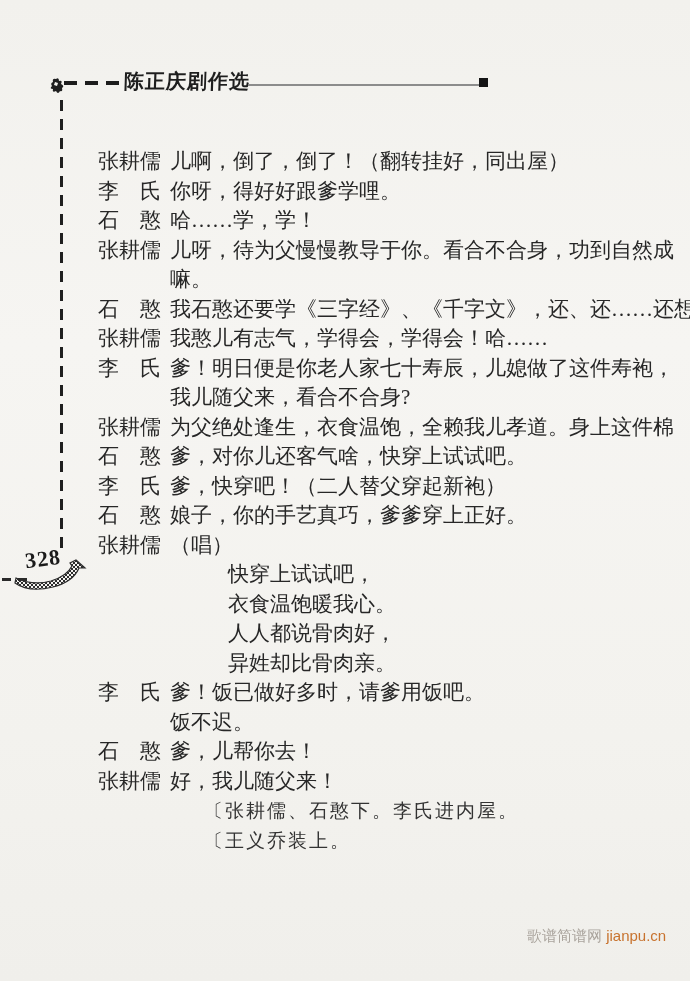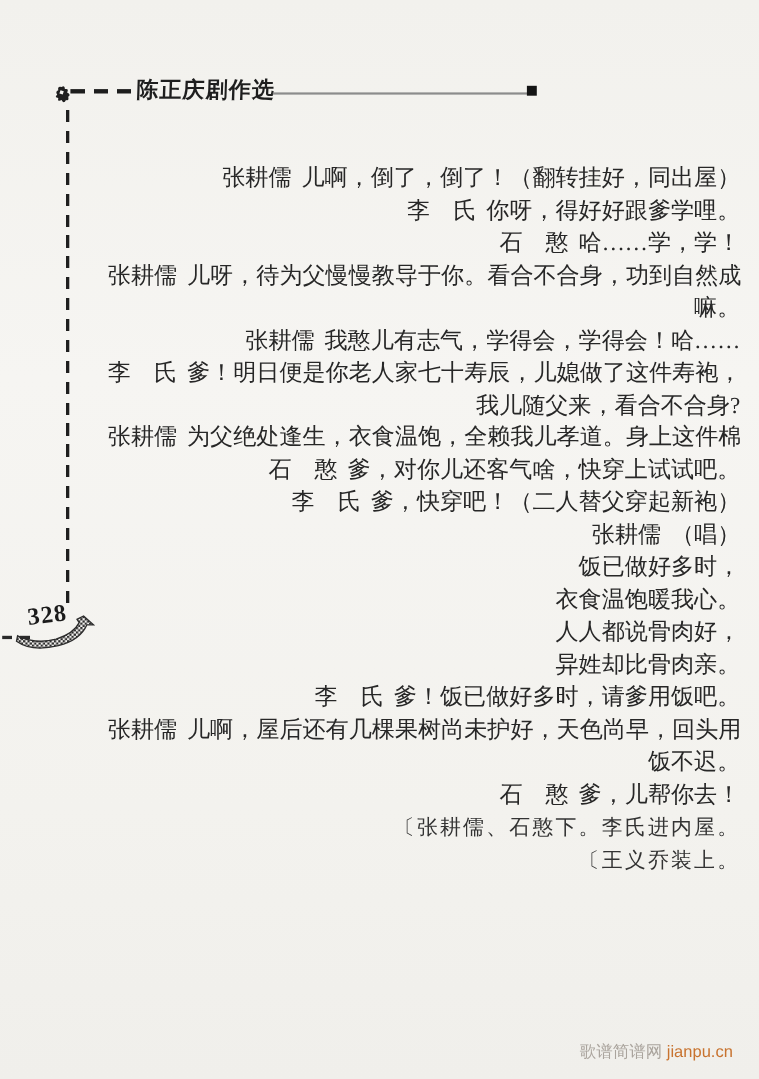--- a/index.html
+++ b/index.html
@@ -33,33 +33,33 @@
     transform:rotate(-7deg);letter-spacing:1px;
   }
   .swoosh{position:absolute;left:13px;top:558px;}
   .margin-dashes{
     position:absolute;left:2px;top:578px;width:30px;height:3px;
     background:repeating-linear-gradient(90deg,#2a2a2a 0 9px,transparent 9px 16px);
   }
   
   .script{
     position:absolute;left:98px;top:147px;width:575px;
-    font-size:21px;line-height:29.5px;color:#272727;text-align:right;
+    font-size:21px;line-height:29.5px;color:#272727;
   }
   .line{white-space:nowrap;height:29.5px;}
   .speaker{display:inline-block;width:63px;margin-right:9px;letter-spacing:0;}
   .line-continuation .text{padding-left:72px;}
   .line-verse .text{padding-left:130px;}
   .line-stage .text{
     padding-left:106px;font-size:19px;letter-spacing:2px;
     color:#333;
   }
   
   .watermark{
-    position:absolute;left:527px;top:947px;
+    position:absolute;left:527px;top:927px;
     font-family:"Liberation Sans","DejaVu Sans",sans-serif;
     font-size:15px;white-space:nowrap;
   }
   .wm-name{color:#aaa49d;}
   .wm-url{color:#c8732f;}
 </style>
 </head>
 <body>
 
 <span class="knot">
@@ -88,35 +88,37 @@
   </svg>
 </span>
 <div class="margin-dashes"></div>
 
 <div class="script" id="script">
     <div class="line line-dialogue"><span class="speaker">张耕儒</span><span class="text">儿啊，倒了，倒了！（翻转挂好，同出屋）</span></div>
     <div class="line line-dialogue"><span class="speaker">李　氏</span><span class="text">你呀，得好好跟爹学哩。</span></div>
     <div class="line line-dialogue"><span class="speaker">石　憨</span><span class="text">哈……学，学！</span></div>
     <div class="line line-dialogue"><span class="speaker">张耕儒</span><span class="text">儿呀，待为父慢慢教导于你。看合不合身，功到自然成</span></div>
     <div class="line line-continuation"><span class="text">嘛。</span></div>
+    <div class="line line-dialogue"><span class="speaker">石　憨</span><span class="text">我石憨还要学《三字经》、《千字文》，还、还……还想</span></div>
     <div class="line line-dialogue"><span class="speaker">张耕儒</span><span class="text">我憨儿有志气，学得会，学得会！哈……</span></div>
     <div class="line line-dialogue"><span class="speaker">李　氏</span><span class="text">爹！明日便是你老人家七十寿辰，儿媳做了这件寿袍，</span></div>
     <div class="line line-continuation"><span class="text">我儿随父来，看合不合身?</span></div>
     <div class="line line-dialogue"><span class="speaker">张耕儒</span><span class="text">为父绝处逢生，衣食温饱，全赖我儿孝道。身上这件棉</span></div>
     <div class="line line-dialogue"><span class="speaker">石　憨</span><span class="text">爹，对你儿还客气啥，快穿上试试吧。</span></div>
     <div class="line line-dialogue"><span class="speaker">李　氏</span><span class="text">爹，快穿吧！（二人替父穿起新袍）</span></div>
+    <div class="line line-dialogue"><span class="speaker">石　憨</span><span class="text">娘子，你的手艺真巧，爹爹穿上正好。</span></div>
     <div class="line line-dialogue"><span class="speaker">张耕儒</span><span class="text">（唱）</span></div>
-    <div class="line line-verse"><span class="text">饭已做好多时，</span></div>
+    <div class="line line-verse"><span class="text">快穿上试试吧，</span></div>
     <div class="line line-verse"><span class="text">衣食温饱暖我心。</span></div>
     <div class="line line-verse"><span class="text">人人都说骨肉好，</span></div>
     <div class="line line-verse"><span class="text">异姓却比骨肉亲。</span></div>
     <div class="line line-dialogue"><span class="speaker">李　氏</span><span class="text">爹！饭已做好多时，请爹用饭吧。</span></div>
-    <div class="line line-dialogue"><span class="speaker">张耕儒</span><span class="text">儿啊，屋后还有几棵果树尚未护好，天色尚早，回头用</span></div>
     <div class="line line-continuation"><span class="text">饭不迟。</span></div>
     <div class="line line-dialogue"><span class="speaker">石　憨</span><span class="text">爹，儿帮你去！</span></div>
+    <div class="line line-dialogue"><span class="speaker">张耕儒</span><span class="text">好，我儿随父来！</span></div>
     <div class="line line-stage"><span class="text">〔张耕儒、石憨下。李氏进内屋。</span></div>
     <div class="line line-stage"><span class="text">〔王义乔装上。</span></div>
   </div>
 
 <div class="watermark">
   <span class="wm-name">歌谱简谱网</span>
   <span> </span>
   <span class="wm-url">jianpu.cn</span>
 </div>
 

